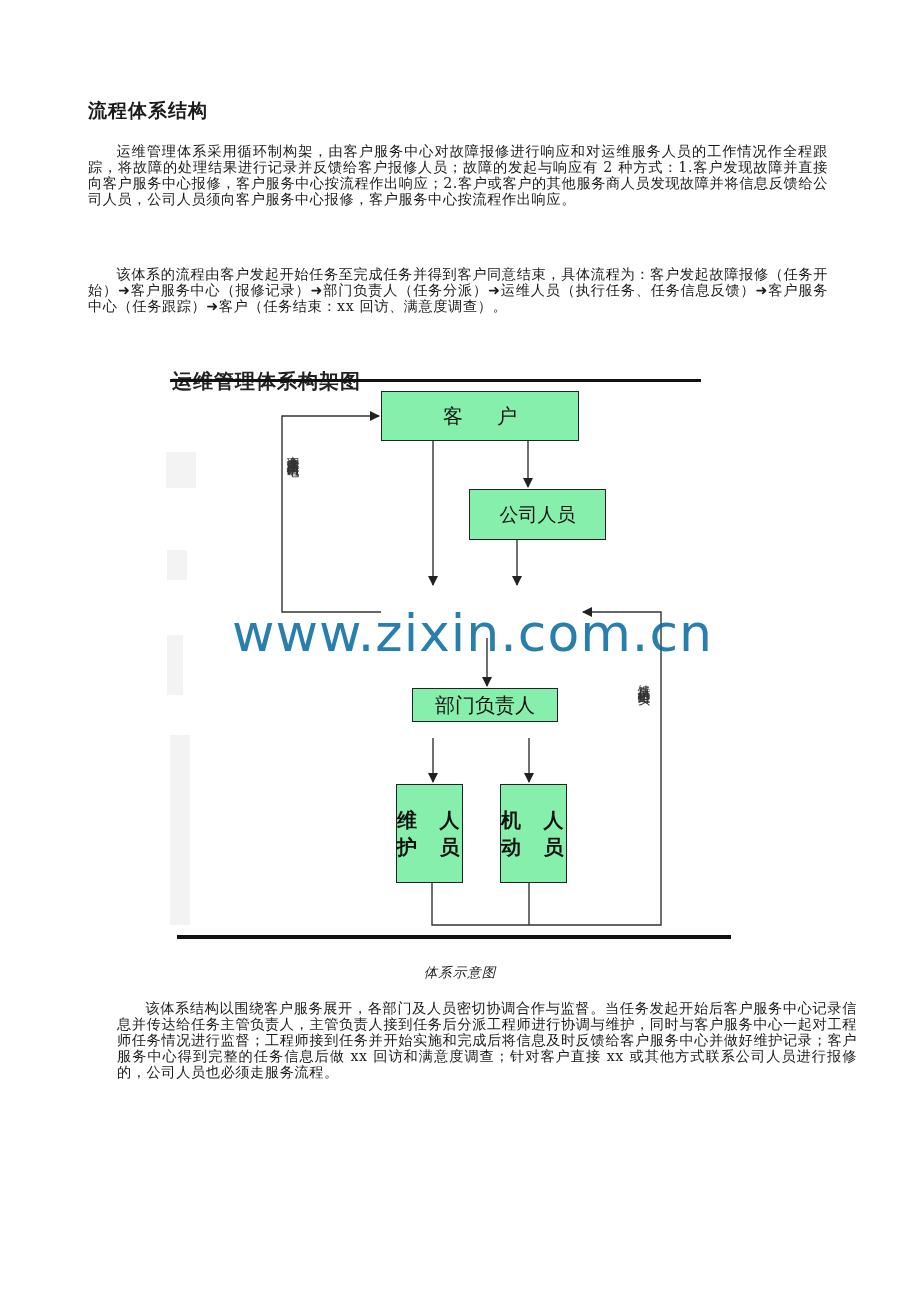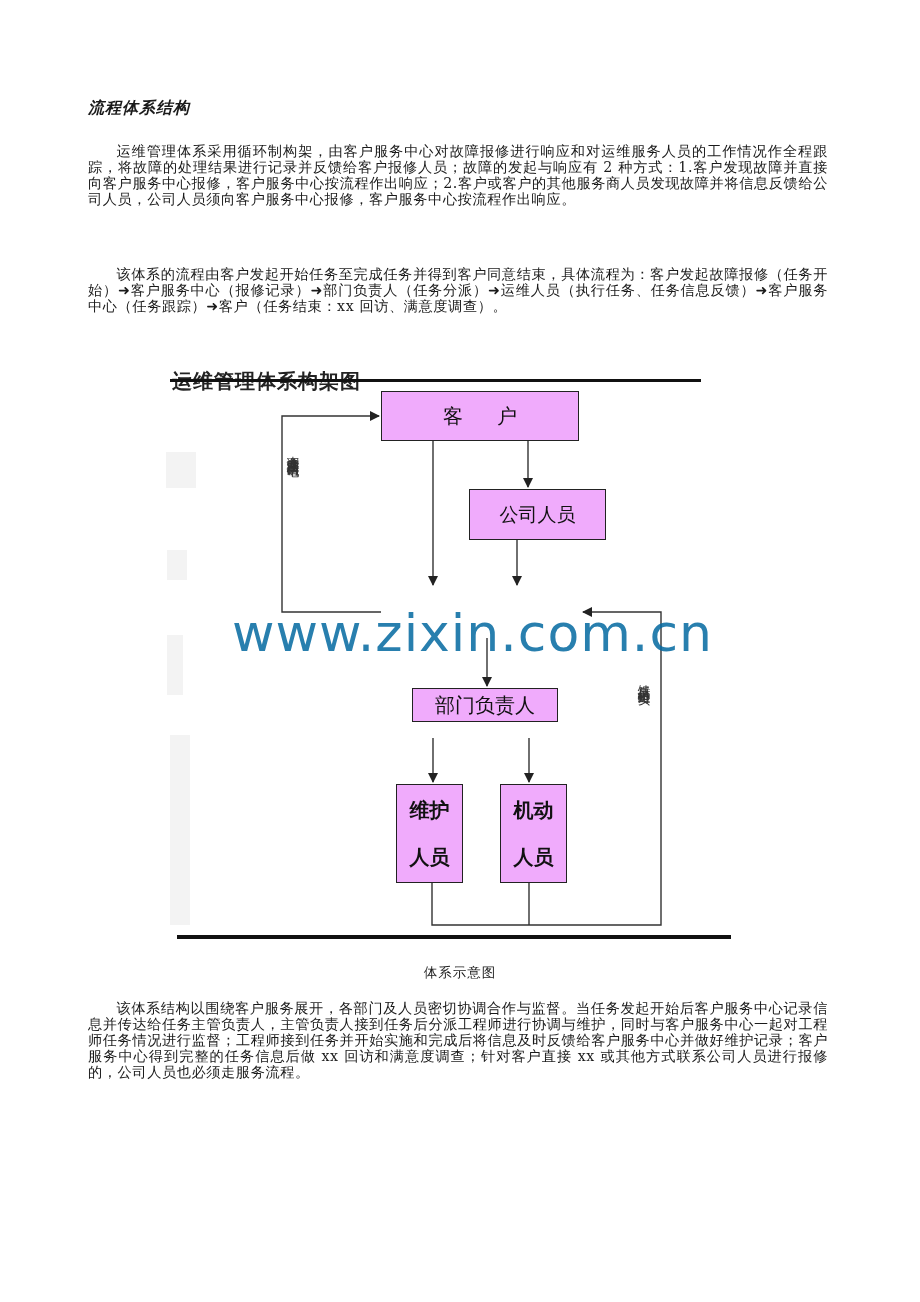--- a/index.html
+++ b/index.html
@@ -1,44 +1,44 @@
 <!DOCTYPE html>
 <html><head>
 <meta charset="utf-8">
 <style>
   html, body { margin: 0; padding: 0; background: #ffffff; }
   body { width: 920px; height: 1302px; position: relative; overflow: hidden;
          font-family: "DejaVu Serif", "Liberation Serif", serif; color: #1a1a1a; }
-  .heading { position: absolute; left: 88px; top: 98px; font-size: 16px; font-weight: bold;
-             font-family: "DejaVu Sans", "Liberation Sans", sans-serif; letter-spacing: 1px; margin: 0; font-style: italic; }
+  .heading { position: absolute; left: 88px; top: 98px; font-size: 19px; font-weight: bold;
+             font-family: "DejaVu Sans", "Liberation Sans", sans-serif; letter-spacing: 1px; margin: 0; }
   .para { position: absolute; left: 88px; width: 740px; font-size: 14.2px; line-height: 16px;
           text-indent: 2em; margin: 0; text-align: justify; letter-spacing: 0.6px; }
   .p1 { top: 143px; }
   .p2 { top: 266px; }
-  .p3 { top: 1000px; }
+  .p3 { top: 1000px; margin-left: 29px; }
   .caption { position: absolute; left: 0; width: 920px; top: 964px; text-align: center;
-             font-size: 13.5px; letter-spacing: 1px; }
+             font-size: 13.5px; letter-spacing: 1px; font-style: italic; }
 
   
   .diagram { position: absolute; left: 0; top: 0; width: 920px; height: 1302px; pointer-events: none; }
   .diagram * { pointer-events: auto; }
   .diag-title { position: absolute; left: 172px; top: 368px; font-size: 20px; font-weight: bold;
                 font-family: "DejaVu Sans", "Liberation Sans", sans-serif; letter-spacing: 1px; color: #222; }
   .rule-top { position: absolute; left: 170px; top: 379px; width: 531px; height: 3px; background: #111; }
   .rule-bottom { position: absolute; left: 177px; top: 935px; width: 554px; height: 4px; background: #111; }
   .faint { position: absolute; background: #f3f3f3; }
 
-  .box { position: absolute; border: 1.5px solid #222; background: #f0abfc; box-sizing: border-box;
+  .box { position: absolute; border: 1.5px solid #222; background: #86efac; box-sizing: border-box;
          display: flex; align-items: center; justify-content: center;
          font-family: "DejaVu Sans", "Liberation Sans", sans-serif; color: #111; }
   .box-customer { left: 381px; top: 391px; width: 198px; height: 50px; font-size: 20px; letter-spacing: 34px; padding-left: 34px; }
   .box-company { left: 469px; top: 489px; width: 137px; height: 51px; font-size: 19px; }
   .box-service { left: 381px; top: 587px; width: 200px; height: 51px; font-size: 20px; letter-spacing: 1px; }
   .box-dept { left: 412px; top: 688px; width: 146px; height: 34px; font-size: 20px; }
-  .box-maint, .box-mobile { flex-direction: column; font-size: 20px; font-weight: bold; gap: 20px; }
+  .box-maint, .box-mobile { flex-direction: row; font-size: 20px; font-weight: bold; gap: 20px; }
   .box-maint { left: 396px; top: 784px; width: 67px; height: 99px; }
   .box-mobile { left: 500px; top: 784px; width: 67px; height: 99px; }
 
   .vlabel { position: absolute; writing-mode: vertical-rl; text-orientation: upright;
             font-family: "DejaVu Sans", "Liberation Sans", sans-serif; font-size: 12.5px; color: #333; letter-spacing: -1px; }
   .vlabel-left { left: 284px; top: 455px; }
   .vlabel-right { left: 635px; top: 682px; }
 
   .watermark { position: absolute; left: 232px; top: 603px; font-size: 52px; color: #0369a1;
                font-family: "DejaVu Sans", "Liberation Sans", sans-serif; letter-spacing: 1px; opacity: 0.85; }

